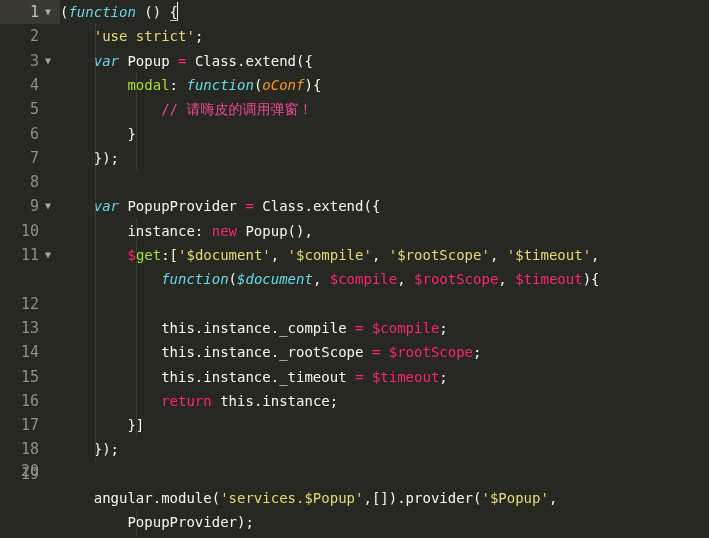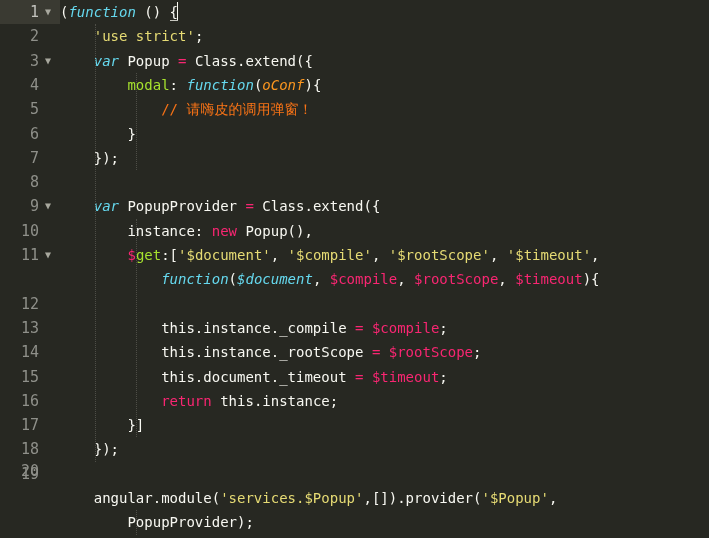--- a/index.html
+++ b/index.html
@@ -90,21 +90,21 @@
   }
 
   
   .t-plain   { color: #f8f8f2; }
   .t-kw      { color: #f92672; }
   .t-storage { color: #66d9ef; font-style: italic; }
   .t-fn      { color: #66d9ef; font-style: italic; }
   .t-param   { color: #fd971f; font-style: italic; }
   .t-paramc  { color: #66d9ef; font-style: italic; }
   .t-str     { color: #e6db74; }
-  .t-comment { color: #f97316; }
+  .t-comment { color: #ec4899; }
   .t-prop    { color: #a6e22e; }
   .t-var     { color: #f92672; }
   .t-punc    { color: #f8f8f2; }
   .t-brace-match {
     color: #f8f8f2;
     border-bottom: 1px solid #c8c8c0;
   }
 
   .cursor {
     display: inline-block;
@@ -158,21 +158,21 @@
       <div class="code-row" style="top: 97.2px;"><span class="t-plain">            </span><span class="t-comment">// 请嗨皮的调用弹窗！</span></div>
       <div class="code-row" style="top: 121.5px;"><span class="t-plain">        }</span></div>
       <div class="code-row" style="top: 145.8px;"><span class="t-plain">    });</span></div>
       <div class="code-row" style="top: 170.1px;"></div>
       <div class="code-row" style="top: 218.7px;"><span class="t-plain">        instance: </span><span class="t-kw">new</span><span class="t-plain"> Popup(),</span></div>
       <div class="code-row" style="top: 194.4px;"><span class="t-plain">    </span><span class="t-storage">var</span><span class="t-plain"> PopupProvider </span><span class="t-kw">=</span><span class="t-plain"> Class.extend({</span></div>
       <div class="code-row" style="top: 243px;"><span class="t-plain">        </span><span class="t-var">$</span><span class="t-prop">get</span><span class="t-punc">:[</span><span class="t-str">'$document'</span><span class="t-punc">, </span><span class="t-str">'$compile'</span><span class="t-punc">, </span><span class="t-str">'$rootScope'</span><span class="t-punc">, </span><span class="t-str">'$timeout'</span><span class="t-punc">,</span></div>
       <div class="code-row" style="top: 267.3px;"><span class="t-plain">            </span><span class="t-fn">function</span><span class="t-punc">(</span><span class="t-paramc">$document</span><span class="t-punc">, </span><span class="t-var">$compile</span><span class="t-punc">, </span><span class="t-var">$rootScope</span><span class="t-punc">, </span><span class="t-var">$timeout</span><span class="t-punc">){</span></div>
       <div class="code-row" style="top: 315.9px;"><span class="t-plain">            this.instance._compile </span><span class="t-kw">=</span><span class="t-plain"> </span><span class="t-var">$compile</span><span class="t-punc">;</span></div>
       <div class="code-row" style="top: 340.2px;"><span class="t-plain">            this.instance._rootScope </span><span class="t-kw">=</span><span class="t-plain"> </span><span class="t-var">$rootScope</span><span class="t-punc">;</span></div>
-      <div class="code-row" style="top: 364.5px;"><span class="t-plain">            this.document._timeout </span><span class="t-kw">=</span><span class="t-plain"> </span><span class="t-var">$timeout</span><span class="t-punc">;</span></div>
+      <div class="code-row" style="top: 364.5px;"><span class="t-plain">            this.instance._timeout </span><span class="t-kw">=</span><span class="t-plain"> </span><span class="t-var">$timeout</span><span class="t-punc">;</span></div>
       <div class="code-row" style="top: 388.8px;"><span class="t-plain">            </span><span class="t-kw">return</span><span class="t-plain"> this.instance;</span></div>
       <div class="code-row" style="top: 413.1px;"><span class="t-plain">        }]</span></div>
       <div class="code-row" style="top: 437.4px;"><span class="t-plain">    });</span></div>
       <div class="code-row" style="top: 461.7px;"></div>
       <div class="code-row" style="top: 486px;"><span class="t-plain">    angular.module(</span><span class="t-str">'services.$Popup'</span><span class="t-plain">,[]).provider(</span><span class="t-str">'$Popup'</span><span class="t-punc">,</span></div>
       <div class="code-row" style="top: 510.3px;"><span class="t-plain">        PopupProvider);</span></div>
       <div class="code-row" style="top: 534.6px;"></div>
     </div>
 
 </div>

